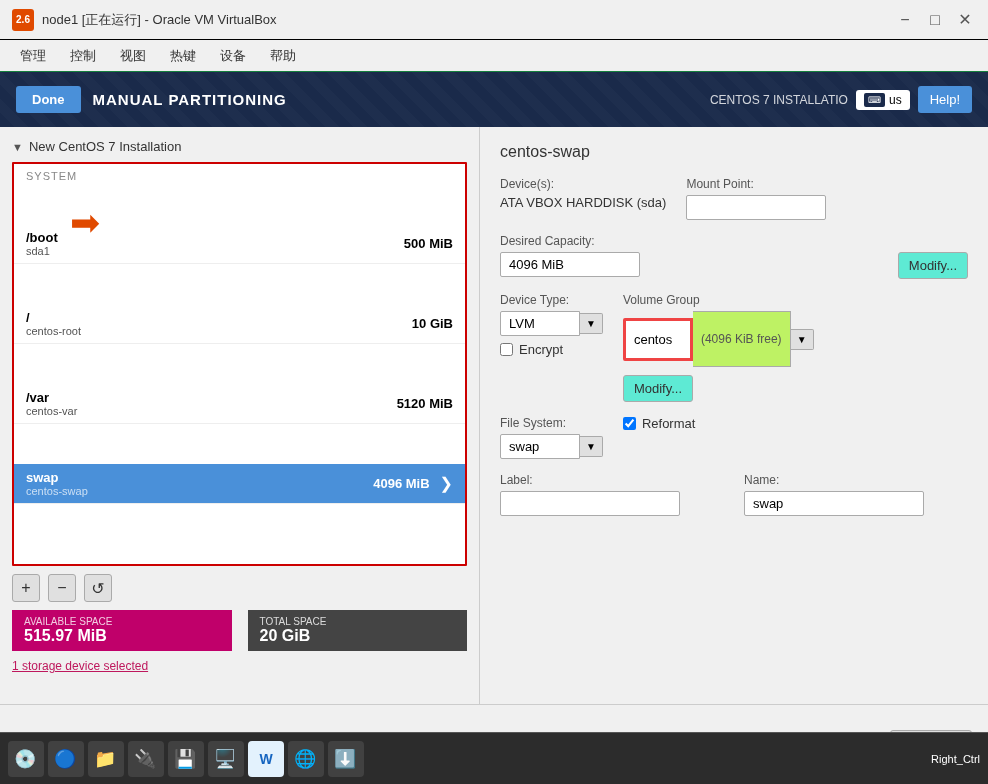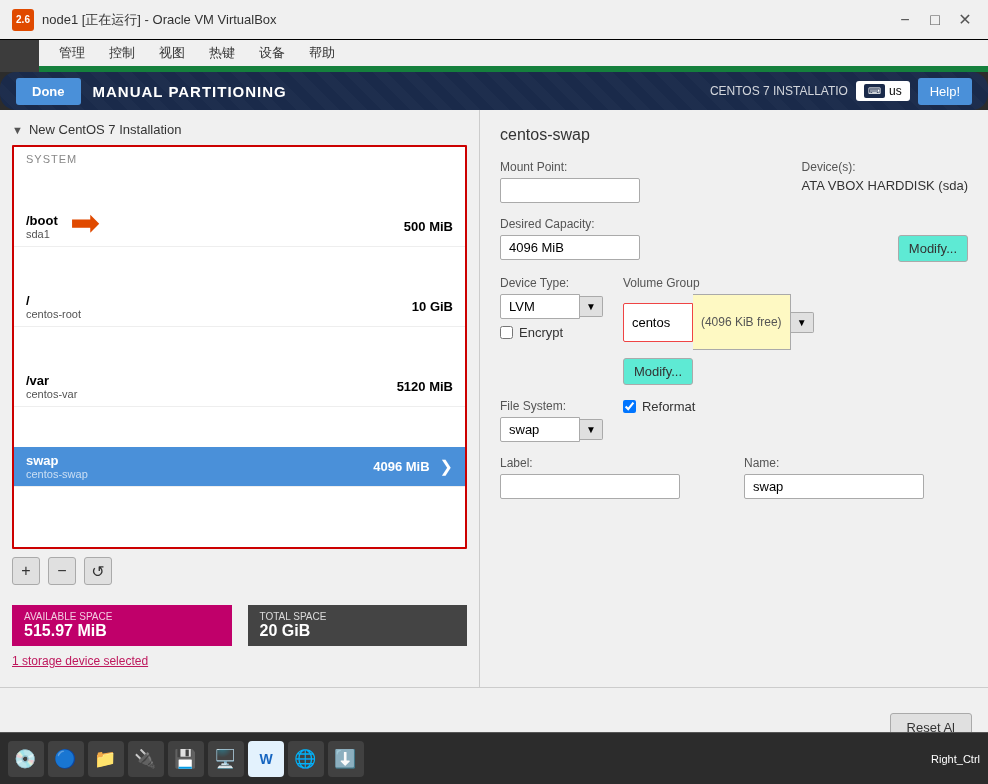--- a/index.html
+++ b/index.html
@@ -41,22 +41,21 @@
       display: flex; align-items: center; justify-content: center;
     }
 
     
     .menubar {
       background: #f0f0f0;
       height: 32px;
       display: flex;
       align-items: center;
       padding: 0 8px;
-      border-bottom: 6px solid #15803d;
-      margin-left: 39px;
+      border-bottom: 1px solid #15803d;
     }
     .menu-item {
       padding: 4px 12px;
       font-size: 13px;
       color: #333;
       cursor: pointer;
     }
 
     
     .vm-area {
@@ -71,27 +70,26 @@
       position: absolute;
       top: 0; left: 0;
       width: 100%;
       height: 100%;
       background: #2c2c2c;
     }
 
     
     .installer-header {
       background: #1a2a4a;
-      height: 38px;
+      height: 55px;
       display: flex;
       align-items: center;
       justify-content: space-between;
       padding: 0 16px;
       background-image: repeating-linear-gradient(45deg, transparent, transparent 10px, rgba(255,255,255,0.02) 10px, rgba(255,255,255,0.02) 20px);
-      border-radius: 16px;
     }
     .header-left {
       display: flex; align-items: center; gap: 12px;
     }
     .done-btn {
       background: #4a90d9;
       color: white;
       border: none;
       padding: 6px 16px;
       font-size: 13px;
@@ -222,21 +220,21 @@
       font-size: 16px;
       cursor: pointer;
       display: flex; align-items: center; justify-content: center;
       color: #333;
     }
 
     
     .space-indicators {
       display: flex;
       gap: 16px;
-      margin-top: 12px;
+      margin-top: 0;
     }
     .space-available {
       background: #c0006a;
       color: white;
       padding: 6px 12px;
       flex: 1;
     }
     .space-total {
       background: #444;
       color: white;
@@ -343,34 +341,34 @@
     .checkbox-row {
       display: flex; align-items: center; gap: 6px;
     }
     .checkbox-row input[type=checkbox] { cursor: pointer; }
     .checkbox-label { font-size: 13px; color: #333; text-align: right; }
 
     .vg-row {
       display: flex; align-items: center; gap: 0;
     }
     .vg-select {
-      border: 1px solid #ef4444;
+      border: 3px solid #ef4444;
       border-radius: 2px 0 0 2px;
       padding: 11px 8px;
       font-size: 13px;
       background: white;
       cursor: pointer;
       min-width: 70px;
     }
     .vg-info {
       border: 1px solid #aaa;
       border-left: none;
       padding: 20px 8px;
       font-size: 12px;
-      background: #fef9c3;
+      background: #bef264;
       color: #555;
       min-width: 80px;
     }
     .vg-arrow-btn {
       border: 1px solid #aaa;
       border-left: none;
       border-radius: 0 2px 2px 0;
       padding: 4px 6px;
       background: #e0e0e0;
       cursor: pointer;
@@ -541,27 +539,27 @@
 
         <div class="storage-link">1 storage device selected</div>
 
       </div>
 
       <div class="right-panel">
 
         <div class="section-title">centos-swap</div>
 
         <div class="form-row">
+          <div class="form-col">
+            <div class="field-label">Device(s):</div>
+            <div class="field-value">ATA VBOX HARDDISK (sda)</div>
+          </div>
           <div class="form-col flex1">
             <div class="field-label">Mount Point:</div>
             <input class="text-input" type="text" value="" style="">
-          </div>
-          <div class="form-col">
-            <div class="field-label">Device(s):</div>
-            <div class="field-value">ATA VBOX HARDDISK (sda)</div>
           </div>
         </div>
 
         <div class="form-row">
           <div class="form-col flex1">
             <div class="field-label">Desired Capacity:</div>
             <input class="text-input" type="text" value="4096 MiB" style="">
           </div>
           <div class="form-col">
             <div class="field-label" style="visibility:hidden;">x</div>

